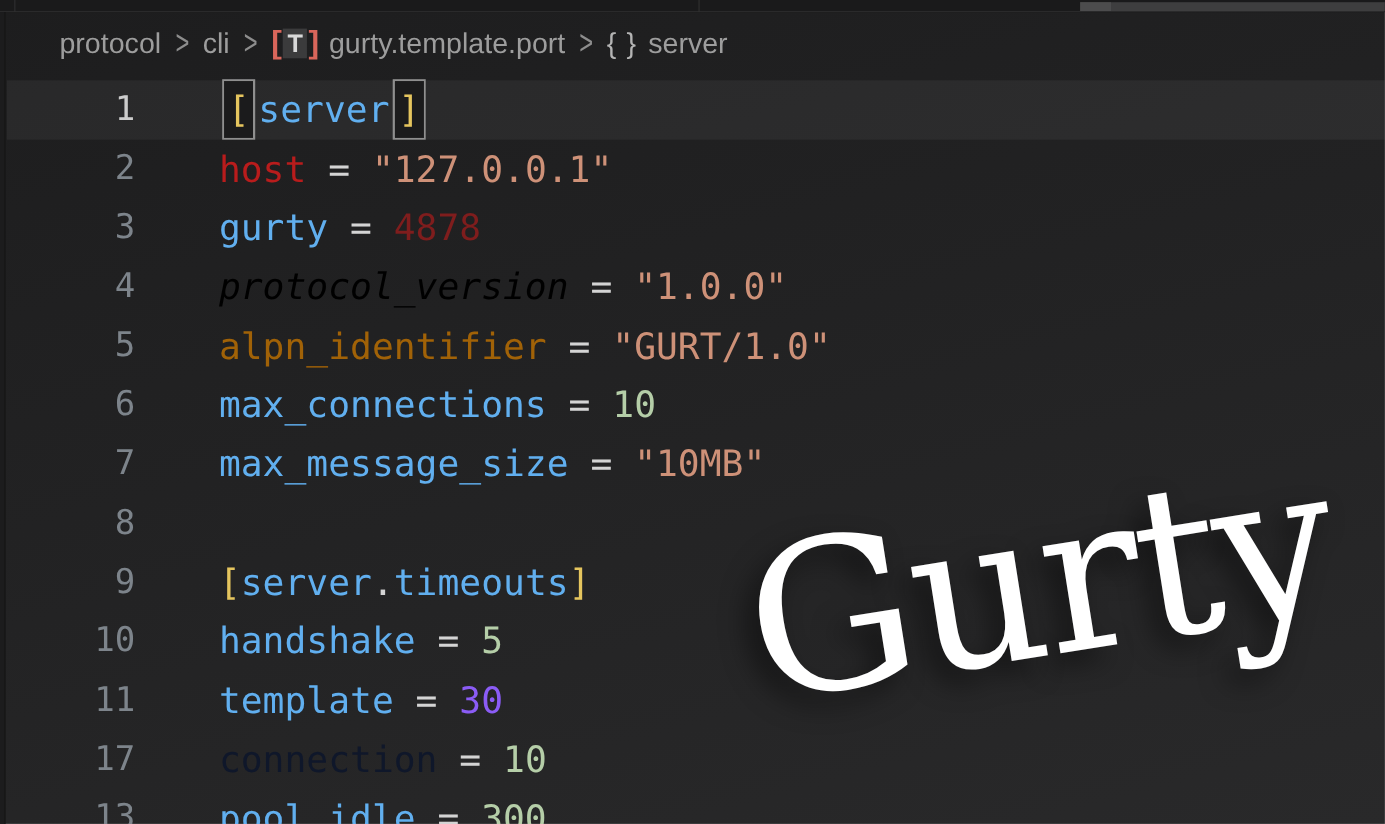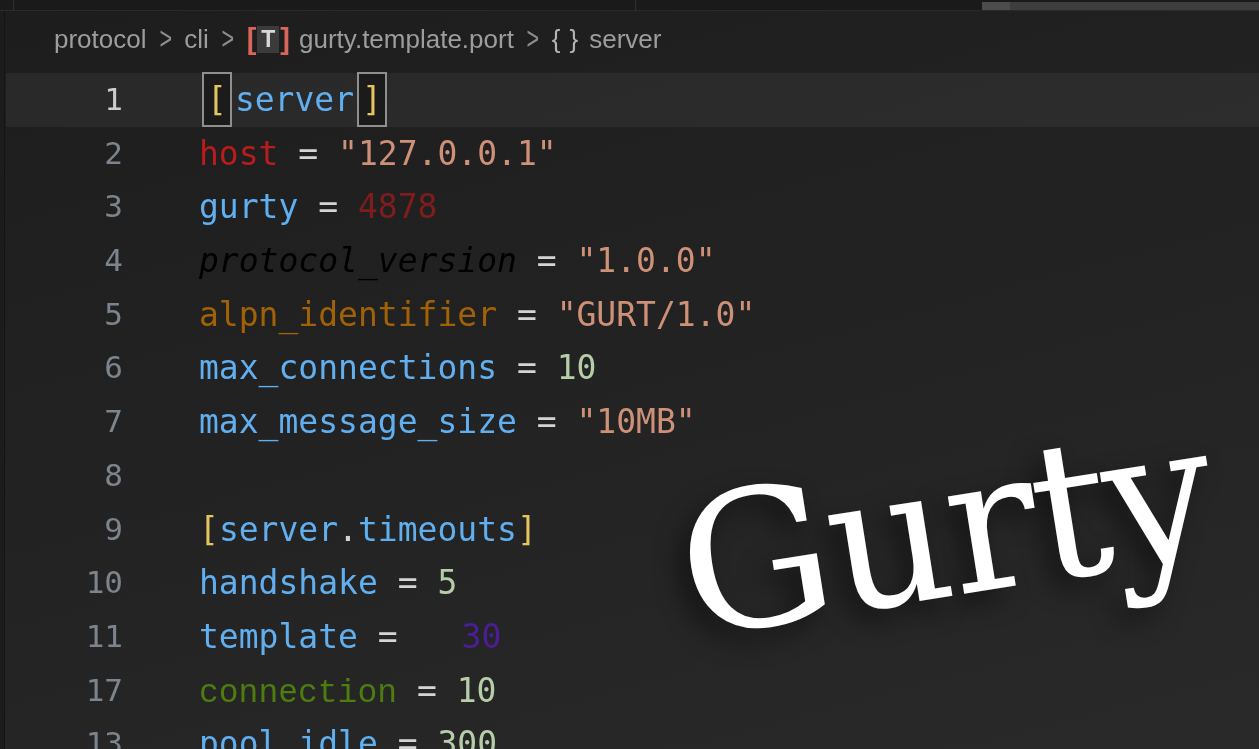--- a/index.html
+++ b/index.html
@@ -119,18 +119,18 @@
     <div class="line active"><span class="lnum">1</span><span class="lcode"><span class="bracket-box" style="color: rgb(229, 197, 94);">[</span><span style="color: rgb(97, 175, 239);">server</span><span class="bracket-box" style="color: rgb(229, 197, 94);">]</span></span></div>
     <div class="line"><span class="lnum">2</span><span class="lcode"><span style="color: #b91c1c;">host</span><span style="color: rgb(212, 212, 212);"> = </span><span style="color: rgb(206, 145, 120);">"127.0.0.1"</span></span></div>
     <div class="line"><span class="lnum">3</span><span class="lcode"><span style="color: rgb(97, 175, 239);">gurty</span><span style="color: rgb(212, 212, 212);"> = </span><span style="color: #7f1d1d;">4878</span></span></div>
     <div class="line"><span class="lnum">4</span><span class="lcode"><span style="color: #000000; font-style: italic;">protocol_version</span><span style="color: rgb(212, 212, 212);"> = </span><span style="color: rgb(206, 145, 120);">"1.0.0"</span></span></div>
     <div class="line"><span class="lnum">5</span><span class="lcode"><span style="color: #a16207;">alpn_identifier</span><span style="color: rgb(212, 212, 212);"> = </span><span style="color: rgb(206, 145, 120);">"GURT/1.0"</span></span></div>
     <div class="line"><span class="lnum">6</span><span class="lcode"><span style="color: rgb(97, 175, 239);">max_connections</span><span style="color: rgb(212, 212, 212);"> = </span><span style="color: rgb(181, 206, 168);">10</span></span></div>
     <div class="line"><span class="lnum">7</span><span class="lcode"><span style="color: rgb(97, 175, 239);">max_message_size</span><span style="color: rgb(212, 212, 212);"> = </span><span style="color: rgb(206, 145, 120);">"10MB"</span></span></div>
     <div class="line"><span class="lnum">8</span><span class="lcode"></span></div>
     <div class="line"><span class="lnum">9</span><span class="lcode"><span style="color: rgb(229, 197, 94);">[</span><span style="color: rgb(97, 175, 239);">server</span><span style="color: rgb(212, 212, 212);">.</span><span style="color: rgb(97, 175, 239);">timeouts</span><span style="color: rgb(229, 197, 94);">]</span></span></div>
     <div class="line"><span class="lnum">10</span><span class="lcode"><span style="color: rgb(97, 175, 239);">handshake</span><span style="color: rgb(212, 212, 212);"> = </span><span style="color: rgb(181, 206, 168);">5</span></span></div>
-    <div class="line"><span class="lnum">11</span><span class="lcode"><span style="color: rgb(97, 175, 239);">template</span><span style="color: rgb(212, 212, 212);"> = </span><span style="color: #4c1d95; margin-left: 44px;">30</span></span></div>
-    <div class="line"><span class="lnum">17</span><span class="lcode"><span style="color: #4d7c0f; font-family: Liberation Mono, monospace;">connection</span><span style="color: rgb(212, 212, 212);"> = </span><span style="color: rgb(181, 206, 168);">10</span></span></div>
+    <div class="line"><span class="lnum">11</span><span class="lcode"><span style="color: rgb(97, 175, 239);">template</span><span style="color: rgb(212, 212, 212);"> = </span><span style="color: #8b5cf6;">30</span></span></div>
+    <div class="line"><span class="lnum">17</span><span class="lcode"><span style="color: #0f172a;">connection</span><span style="color: rgb(212, 212, 212);"> = </span><span style="color: rgb(181, 206, 168);">10</span></span></div>
     <div class="line"><span class="lnum">13</span><span class="lcode"><span style="color: rgb(97, 175, 239);">pool_idle</span><span style="color: rgb(212, 212, 212);"> = </span><span style="color: rgb(181, 206, 168);">300</span></span></div>
   </div>
 
 <div class="watermark">Gurty</div>
 
 </body></html>

